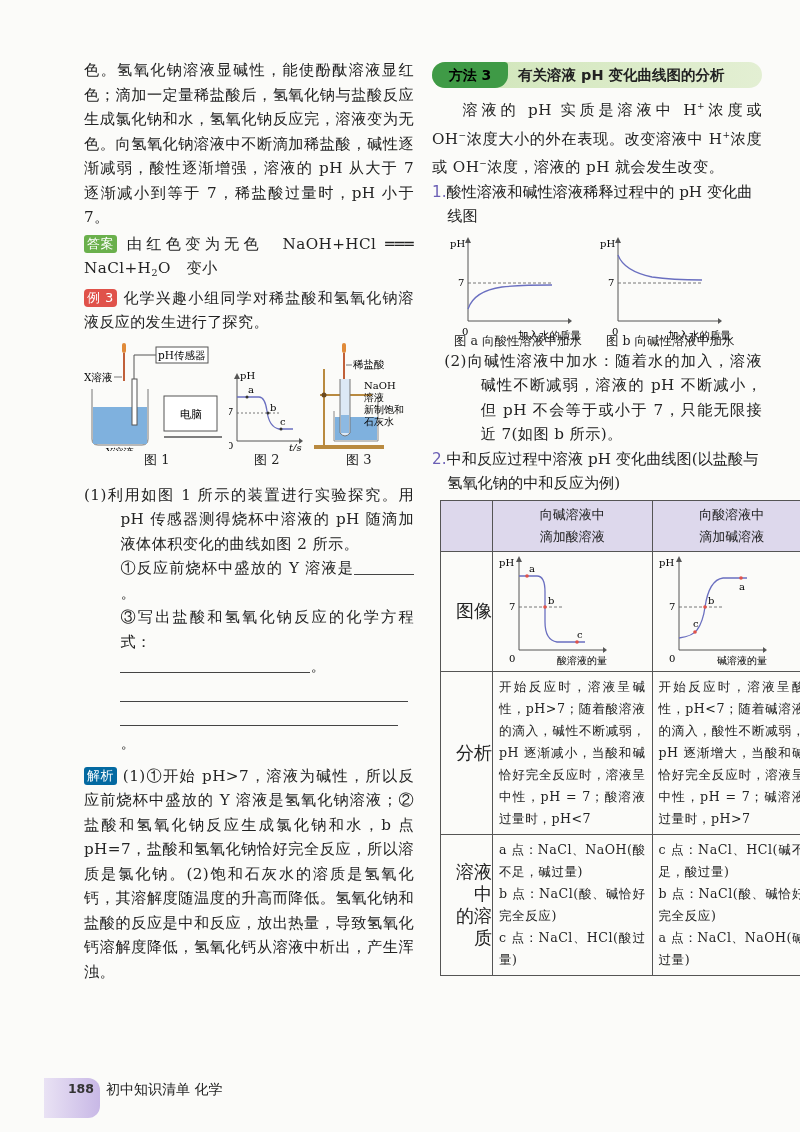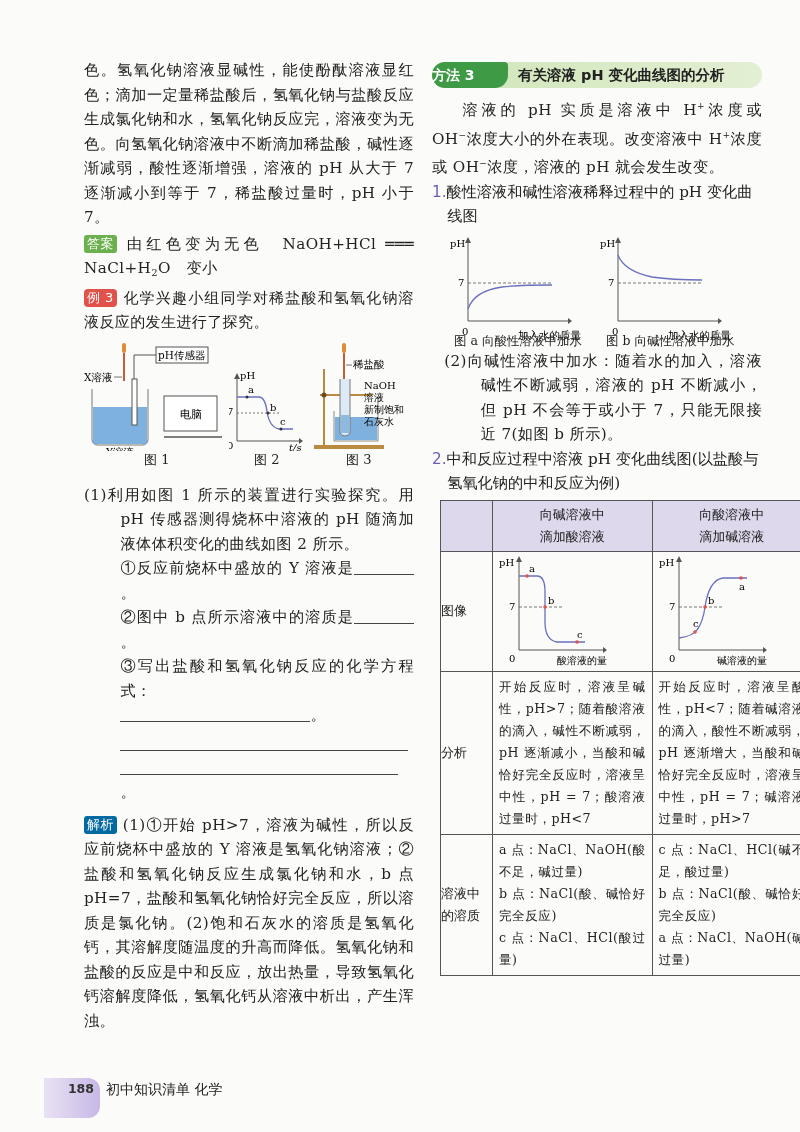--- a/index.html
+++ b/index.html
@@ -16,28 +16,28 @@
   .badge.ana { background: #0369a1; }
   .sub { font-size: 10px; vertical-align: -3px; }
   .sup { font-size: 9px; vertical-align: 6px; }
   .blank { display: inline-block; border-bottom: 1px solid #444; vertical-align: -2px; }
   .hang { padding-left: 2.4em; text-indent: -2.4em; }
   .circ { padding-left: 2.4em; }
   .figrow { position: relative; height: 134px; margin: 6px 0 8px; }
   .figcap { position: absolute; font-size: 13px; top: 110px; }
   .method-bar { position: relative; height: 26px; margin: 0 0 6px; }
   .method-bg { position: absolute; left: 0; top: 0; width: 330px; height: 26px; border-radius: 14px; background: linear-gradient(90deg, #cfe5b8 0%, #e3efd3 100%); }
-  .method-tag { position: absolute; left: 0; top: 0; height: 26px; width: 76px; background: #3f9a46; color: #ffffff; border-radius: 14px 4px 14px 14px; font-family: "DejaVu Sans", sans-serif; font-weight: bold; font-size: 14px; line-height: 26px; text-align: left; }
+  .method-tag { position: absolute; left: 0; top: 0; height: 26px; width: 76px; background: #3f9a46; color: #000000; border-radius: 14px 4px 14px 14px; font-family: "DejaVu Sans", sans-serif; font-weight: bold; font-size: 14px; line-height: 26px; text-align: center; }
   .method-title { position: absolute; left: 86px; top: 0; line-height: 26px; font-family: "DejaVu Sans", sans-serif; font-weight: bold; font-size: 14.5px; color: #222; }
   .num { color: #6b5fb5; font-family: "DejaVu Sans", sans-serif; }
   .sec-title { font-size: 15.2px; line-height: 24.5px; }
   table.cmp { border-collapse: collapse; width: 372px; margin-left: 8px; margin-top: 4px; font-size: 12.6px; }
   table.cmp td, table.cmp th { border: 1px solid #555; }
   table.cmp th { background: #ddd8ec; font-weight: normal; font-family: "DejaVu Sans", sans-serif; font-size: 13px; line-height: 22px; padding: 3px 0; text-align: center; }
-  table.cmp td.rh { width: 52px; text-align: left; font-family: "DejaVu Sans", sans-serif; font-size: 13px; line-height: 22px; }
+  table.cmp td.rh { width: 52px; text-align: right; font-family: "DejaVu Sans", sans-serif; font-size: 18px; line-height: 22px; }
   table.cmp td.txt { padding: 4px 6px; line-height: 22px; letter-spacing: 0.5px; vertical-align: top; text-align: justify; }
   .footer { position: absolute; left: 44px; top: 1078px; height: 24px; }
   .pg { position: absolute; left: 0; top: 0; width: 56px; height: 40px; background: linear-gradient(90deg, #e9e2f4, #c8b8e6); border-radius: 0 12px 12px 0; font-family: "DejaVu Sans", sans-serif; font-weight: bold; font-size: 12.5px; line-height: 22px; text-align: right; padding-right: 6px; color: #333; }
   .book { position: absolute; left: 62px; top: 0; font-family: "DejaVu Sans", sans-serif; font-size: 14px; line-height: 22px; color: #222; white-space: nowrap; }
   svg text { font-family: "DejaVu Serif", serif; }
   .sans { font-family: "DejaVu Sans", sans-serif; }
 </style>
 </head>
 <body>
 
@@ -115,21 +115,20 @@
       <text x="52" y="84" font-size="10">石灰水</text>
     </svg>
     <span class="figcap" style="left:60px;">图 1</span>
     <span class="figcap" style="left:170px;">图 2</span>
     <span class="figcap" style="left:262px;">图 3</span>
   </div>
 
   <div>
     <p class="p hang"><span>(1)</span><span>利用如图 1 所示的装置进行实验探究。用 pH 传感器测得烧杯中溶液的 pH 随滴加液体体积变化的曲线如图 2 所示。</span></p>
     <p class="p circ"><span>①反应前烧杯中盛放的 Y 溶液是</span><span class="blank" style="width:60px;"></span><span>。</span></p>
-    <p class="p circ"><span>②图中 b 点所示溶液中的溶质是</span><span class="blank" style="width:60px;"></span><span>。</span></p>
     <p class="p circ"><span>③写出盐酸和氢氧化钠反应的化学方程式：</span></p>
     <p class="p circ"><span class="blank" style="width:190px;"></span><span>。</span></p>
   </div>
 
   <div style="margin-top:4px;">
     <p class="p circ" style="height:24px;"><span class="blank" style="width:288px;"></span></p>
     <p class="p circ"><span class="blank" style="width:278px;"></span><span>。</span></p>
   </div>
 
   <p class="p" style="margin-top:8px;">

